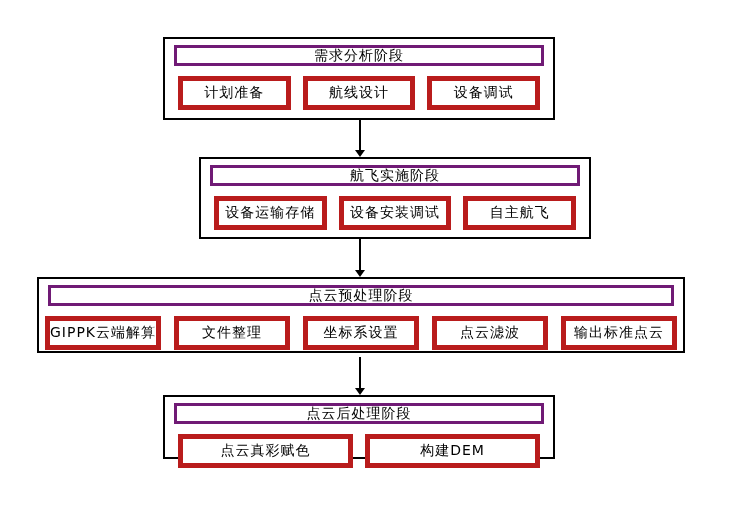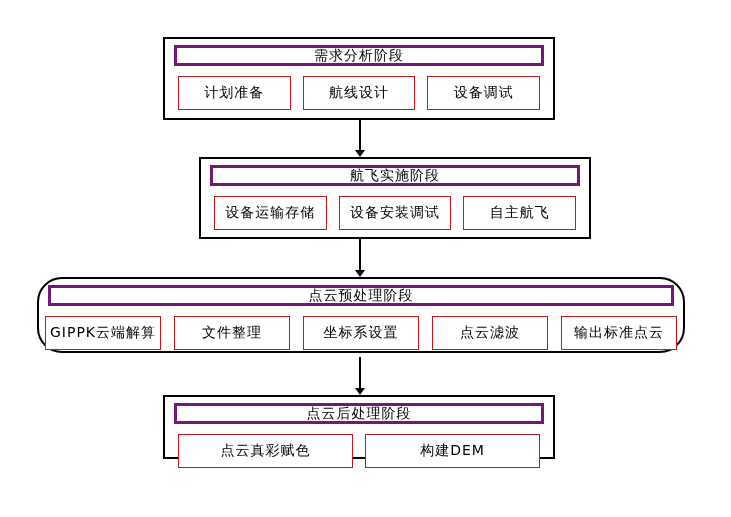--- a/index.html
+++ b/index.html
@@ -39,35 +39,35 @@
     margin: 10px 13px 0 13px;
     gap: 12px;
     height: 34px;
   }
   .stage-row.wide {
     margin: 10px 6px 0 6px;
     gap: 13px;
   }
   .sub-box {
     flex: 1;
-    border: 1px solid #b91c1c;
+    border: 5px solid #b91c1c;
     box-sizing: border-box;
     display: flex;
     align-items: center;
     justify-content: center;
     font-size: 14px;
     color: #000000;
     letter-spacing: 1px;
     background: #ffffff;
     white-space: nowrap;
   }
   
   #stage-1 { left: 163px; top: 37px;  width: 392px; height: 83px; }
   #stage-2 { left: 163px; top: 157px; width: 392px; height: 82px; margin-left: 36px; }
-  #stage-3 { left: 37px;  top: 277px; width: 648px; height: 76px; border-radius: 25px; }
+  #stage-3 { left: 37px;  top: 277px; width: 648px; height: 76px; }
   #stage-4 { left: 163px; top: 395px; width: 392px; height: 64px; }
   
   .arrow {
     position: absolute;
     left: 355px;
     width: 10px;
   }
   .arrow .line {
     position: absolute;
     left: 4px;

